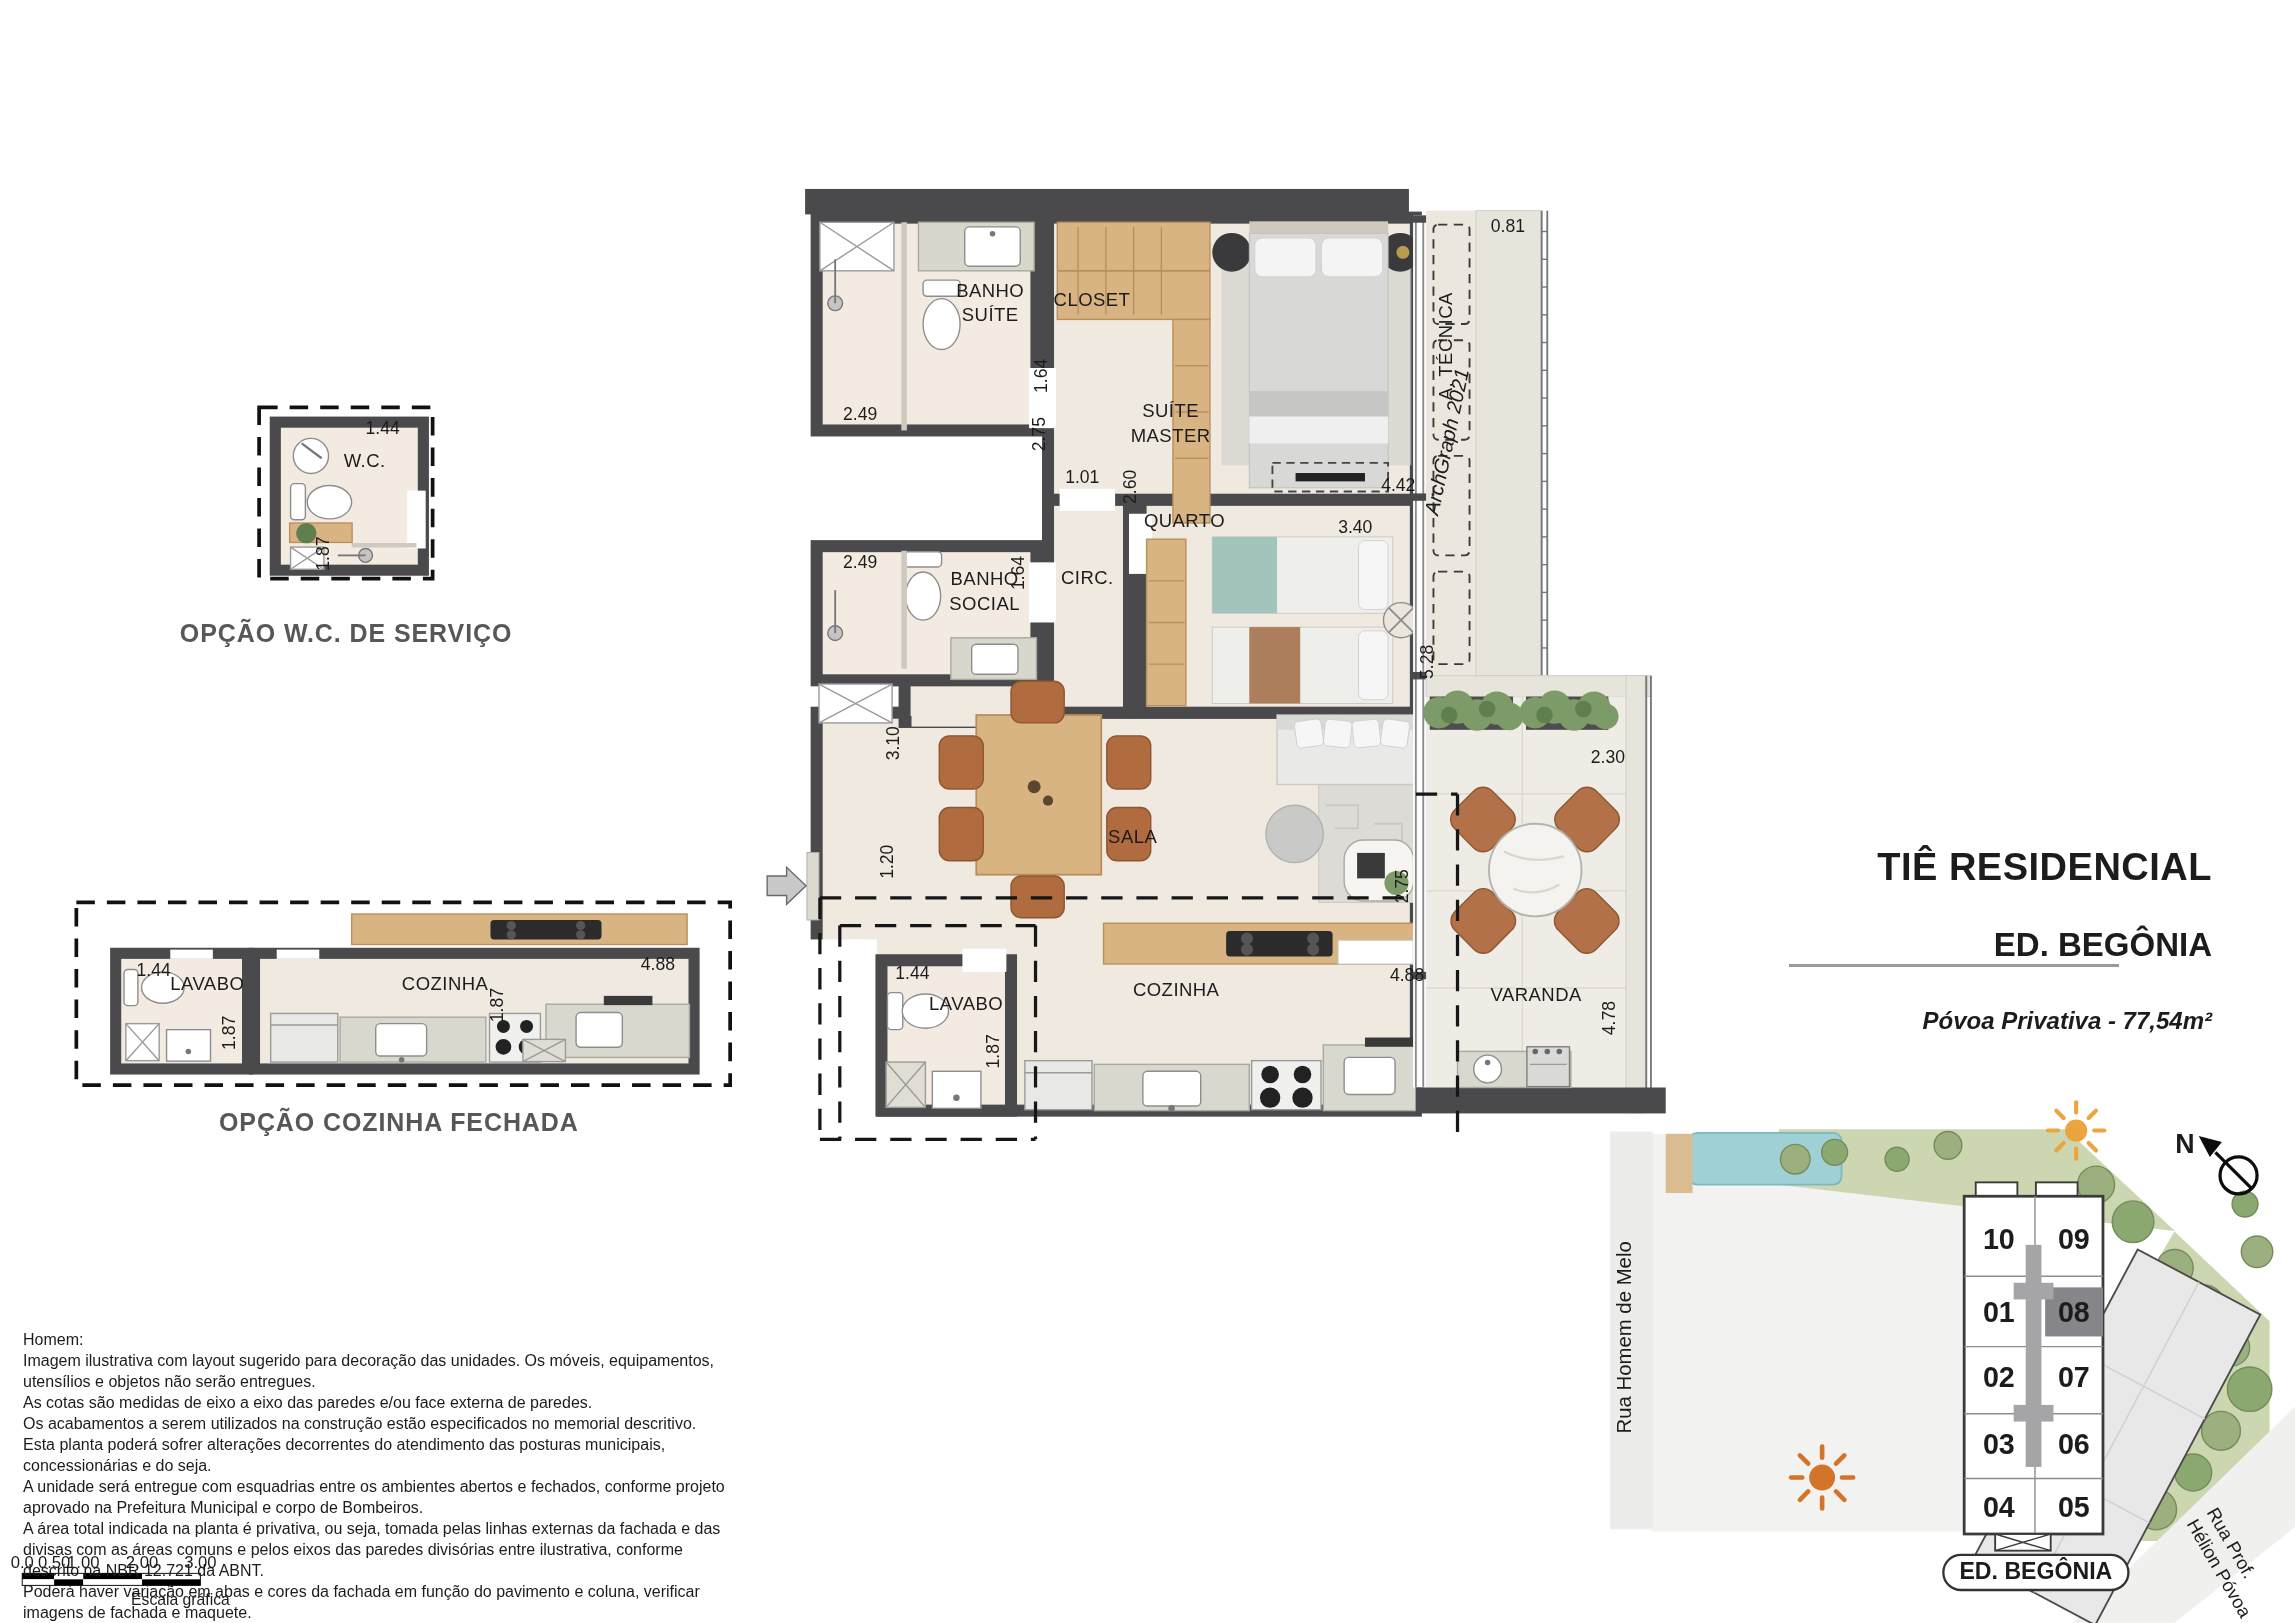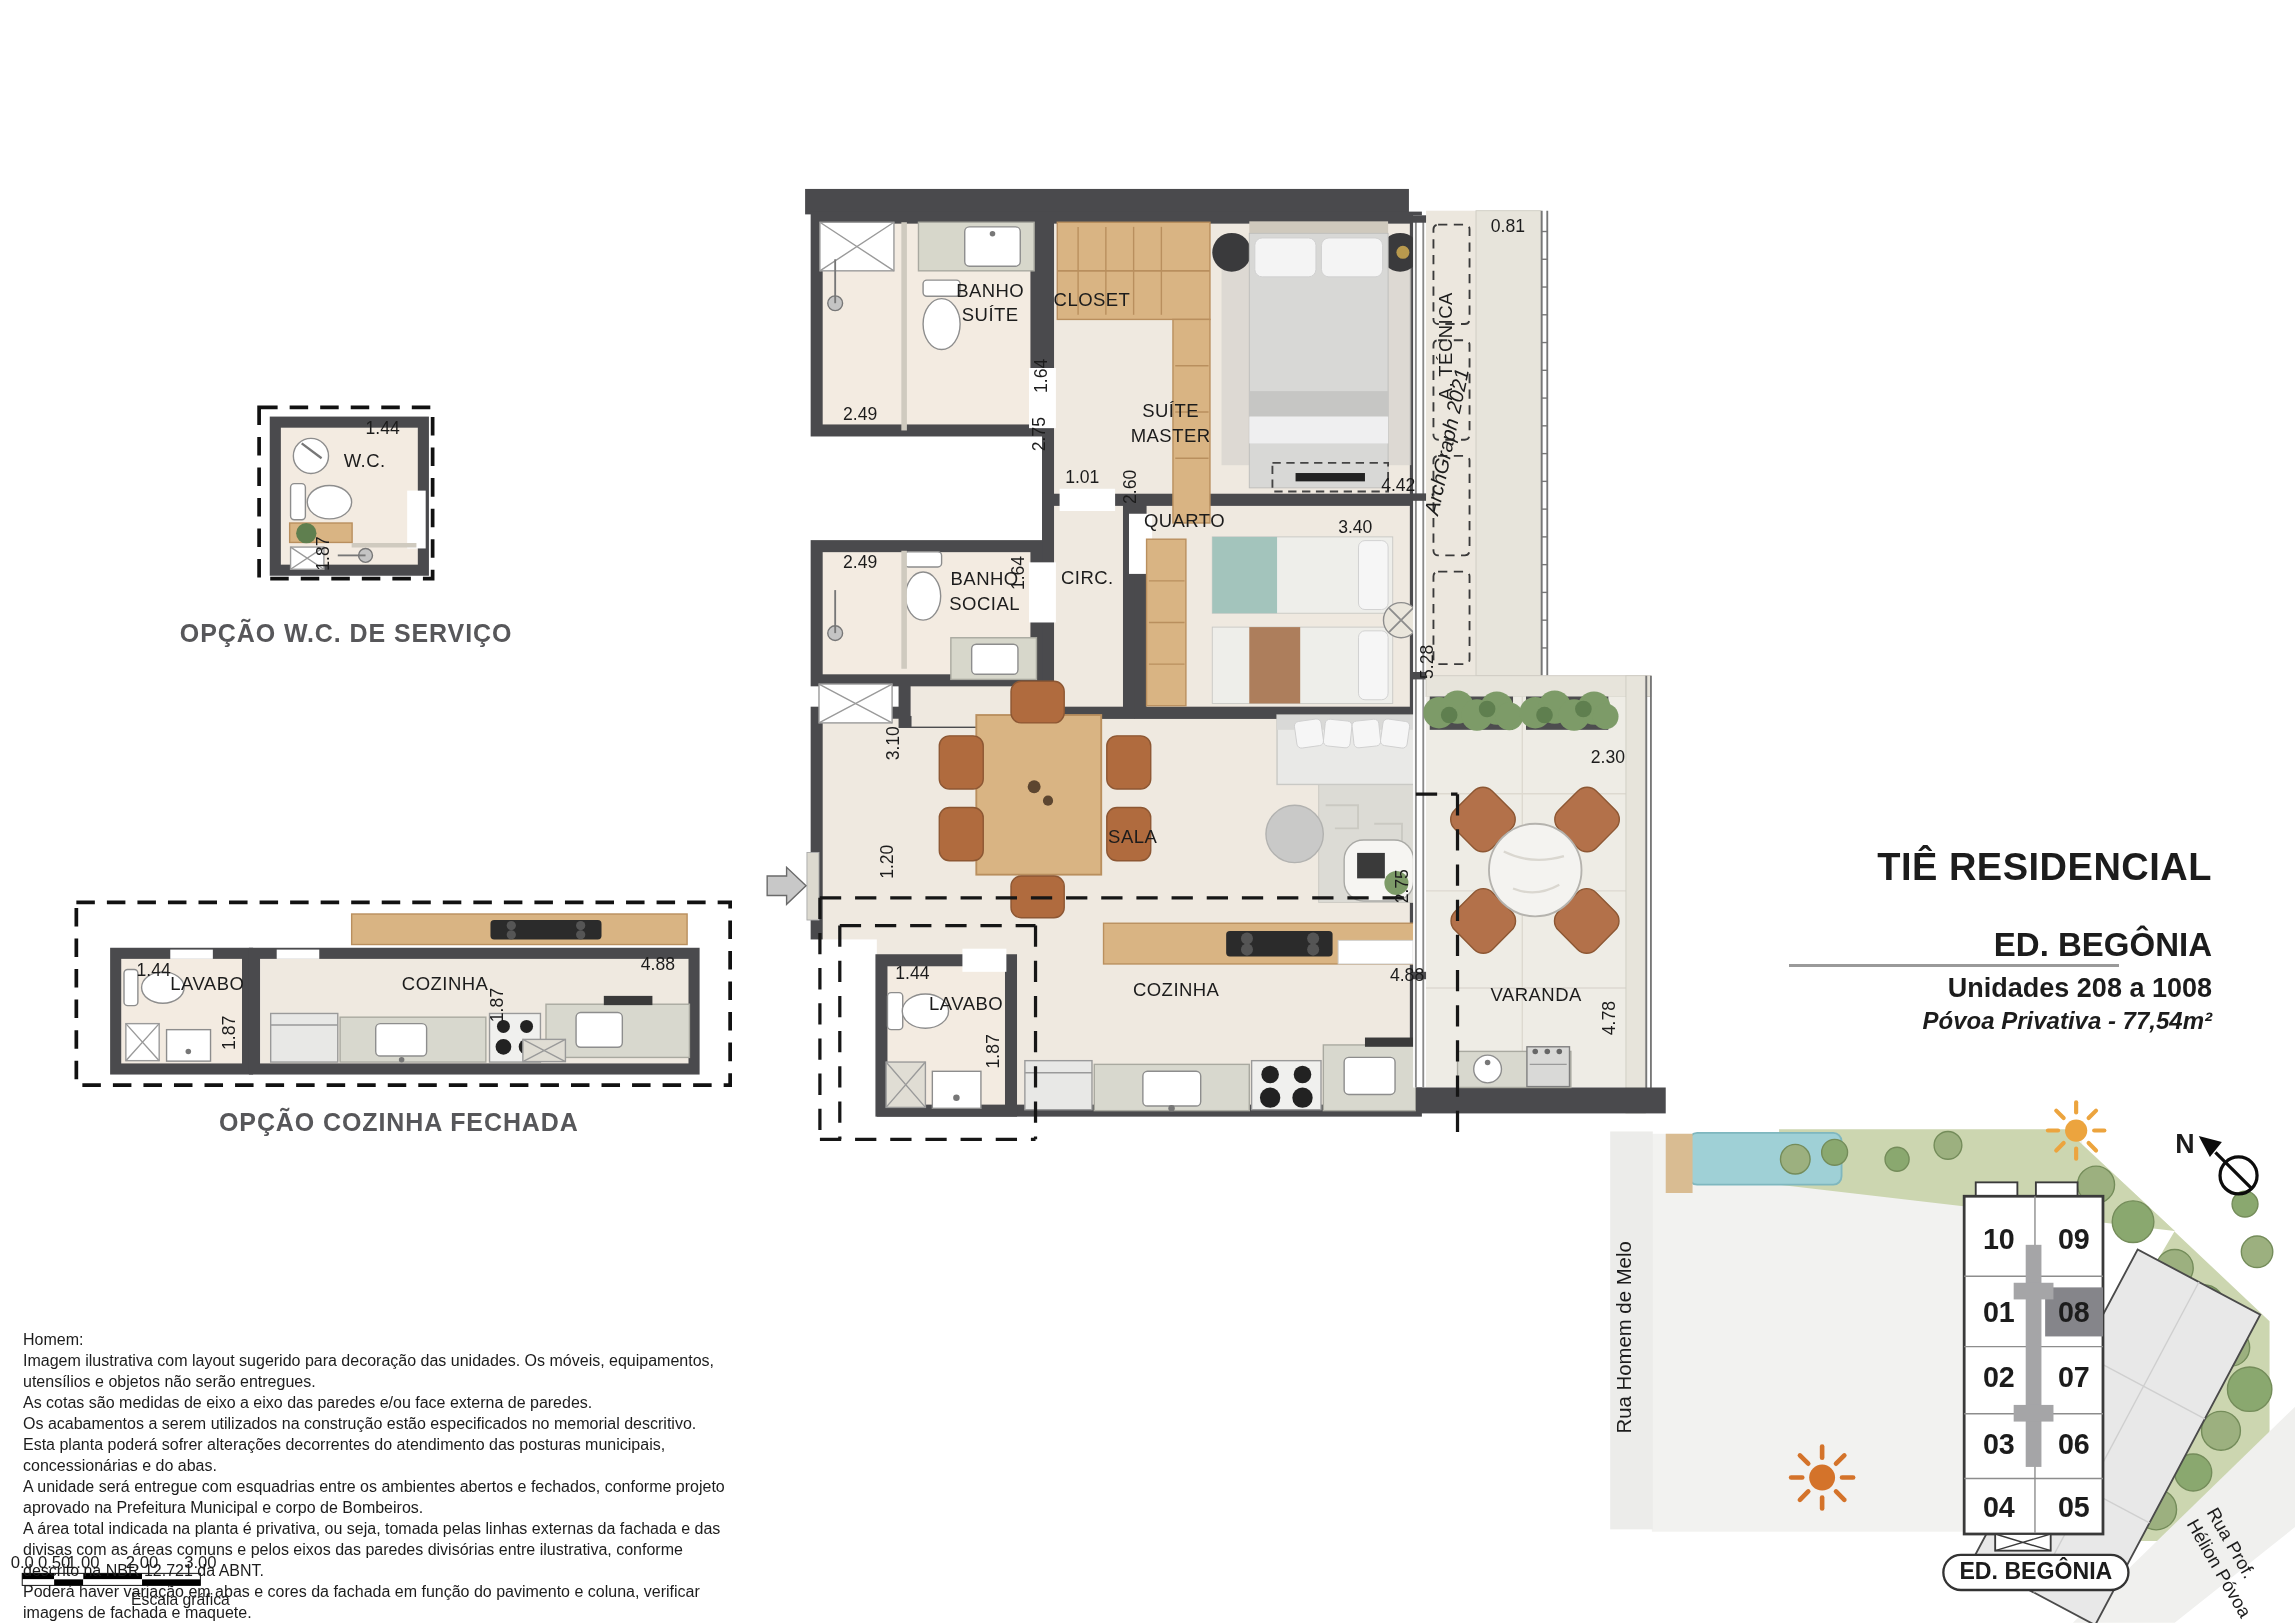--- a/index.html
+++ b/index.html
@@ -516,31 +516,30 @@
       <rect x="307" y="3413" width="126" height="13" fill="#000"></rect>
       <rect x="48" y="3400" width="385" height="26" fill="none" stroke="#000" stroke-width="2"></rect>
     </g>
     <text x="390" y="3468" font-size="34" text-anchor="middle">Escala gráfica</text>
   </g>
 </svg>
 
 <div class="abs ctr" id="title-project">TIÊ RESIDENCIAL</div>
 <div class="abs ctr" id="title-building">ED. BEGÔNIA</div>
 <div class="abs" id="title-rule"></div>
-<div class="abs ctr" id="title-units">Unidades 208 a 1008</div>
 <div class="abs ctr" id="title-area">Póvoa Privativa - 77,54m²</div>
 
 <div class="abs" id="notes">
   <div>Homem:</div>
   <div>Imagem ilustrativa com layout sugerido para decoração das unidades. Os móveis, equipamentos,</div>
   <div>utensílios e objetos não serão entregues.</div>
   <div>As cotas são medidas de eixo a eixo das paredes e/ou face externa de paredes.</div>
   <div>Os acabamentos a serem utilizados na construção estão especificados no memorial descritivo.</div>
   <div>Esta planta poderá sofrer alterações decorrentes do atendimento das posturas municipais,</div>
-  <div>concessionárias e do abas.</div>
+  <div>concessionárias e do seja.</div>
   <div>A unidade será entregue com esquadrias entre os ambientes abertos e fechados, conforme projeto</div>
   <div>aprovado na Prefeitura Municipal e corpo de Bombeiros.</div>
   <div>A área total indicada na planta é privativa, ou seja, tomada pelas linhas externas da fachada e das</div>
   <div>divisas com as áreas comuns e pelos eixos das paredes divisórias entre ilustrativa, conforme</div>
   <div>descrito na NBR 12.721 da ABNT.</div>
   <div>Poderá haver variação em abas e cores da fachada em função do pavimento e coluna, verificar</div>
   <div>imagens de fachada e maquete.</div>
 </div>
 
 </div>

